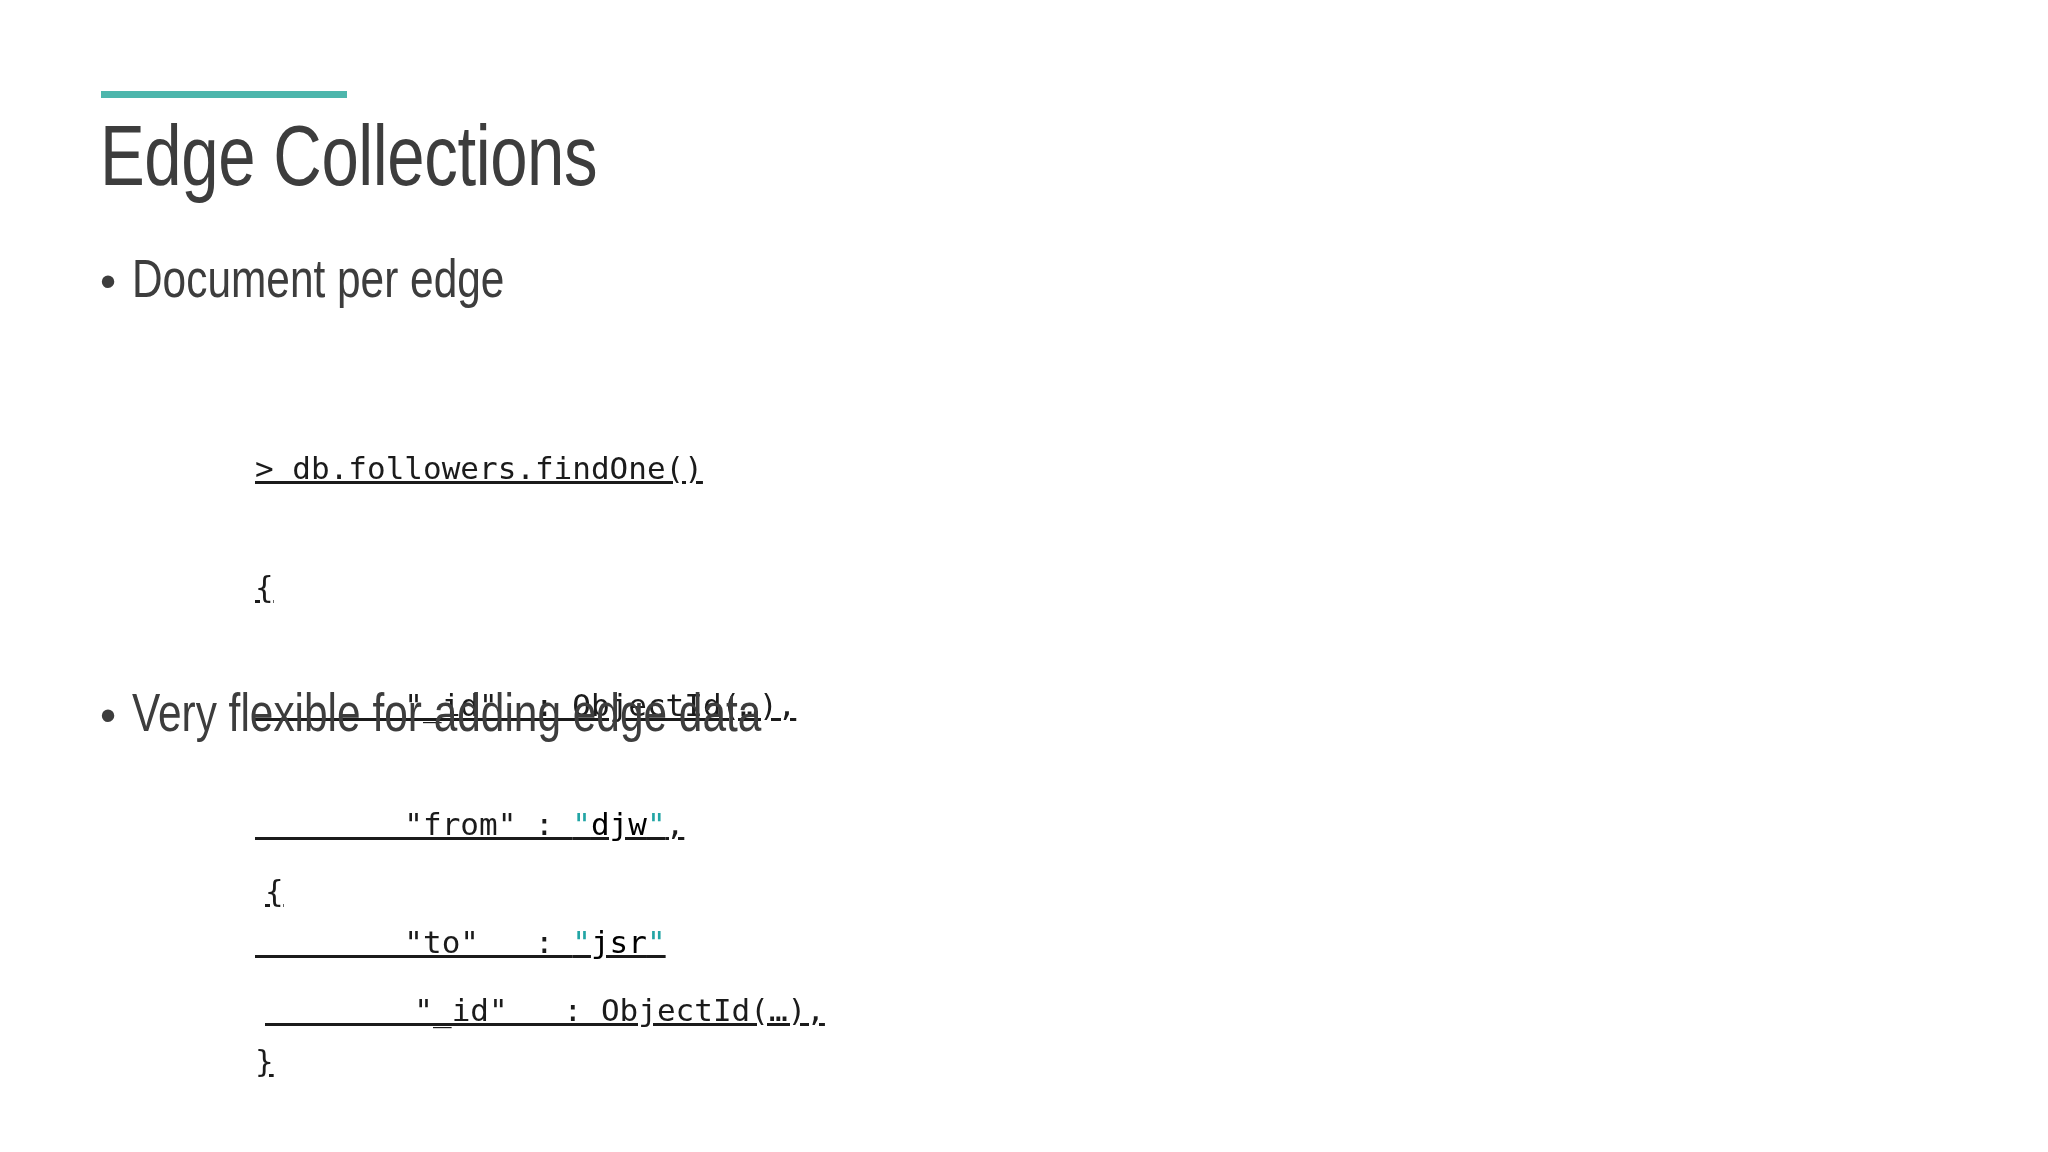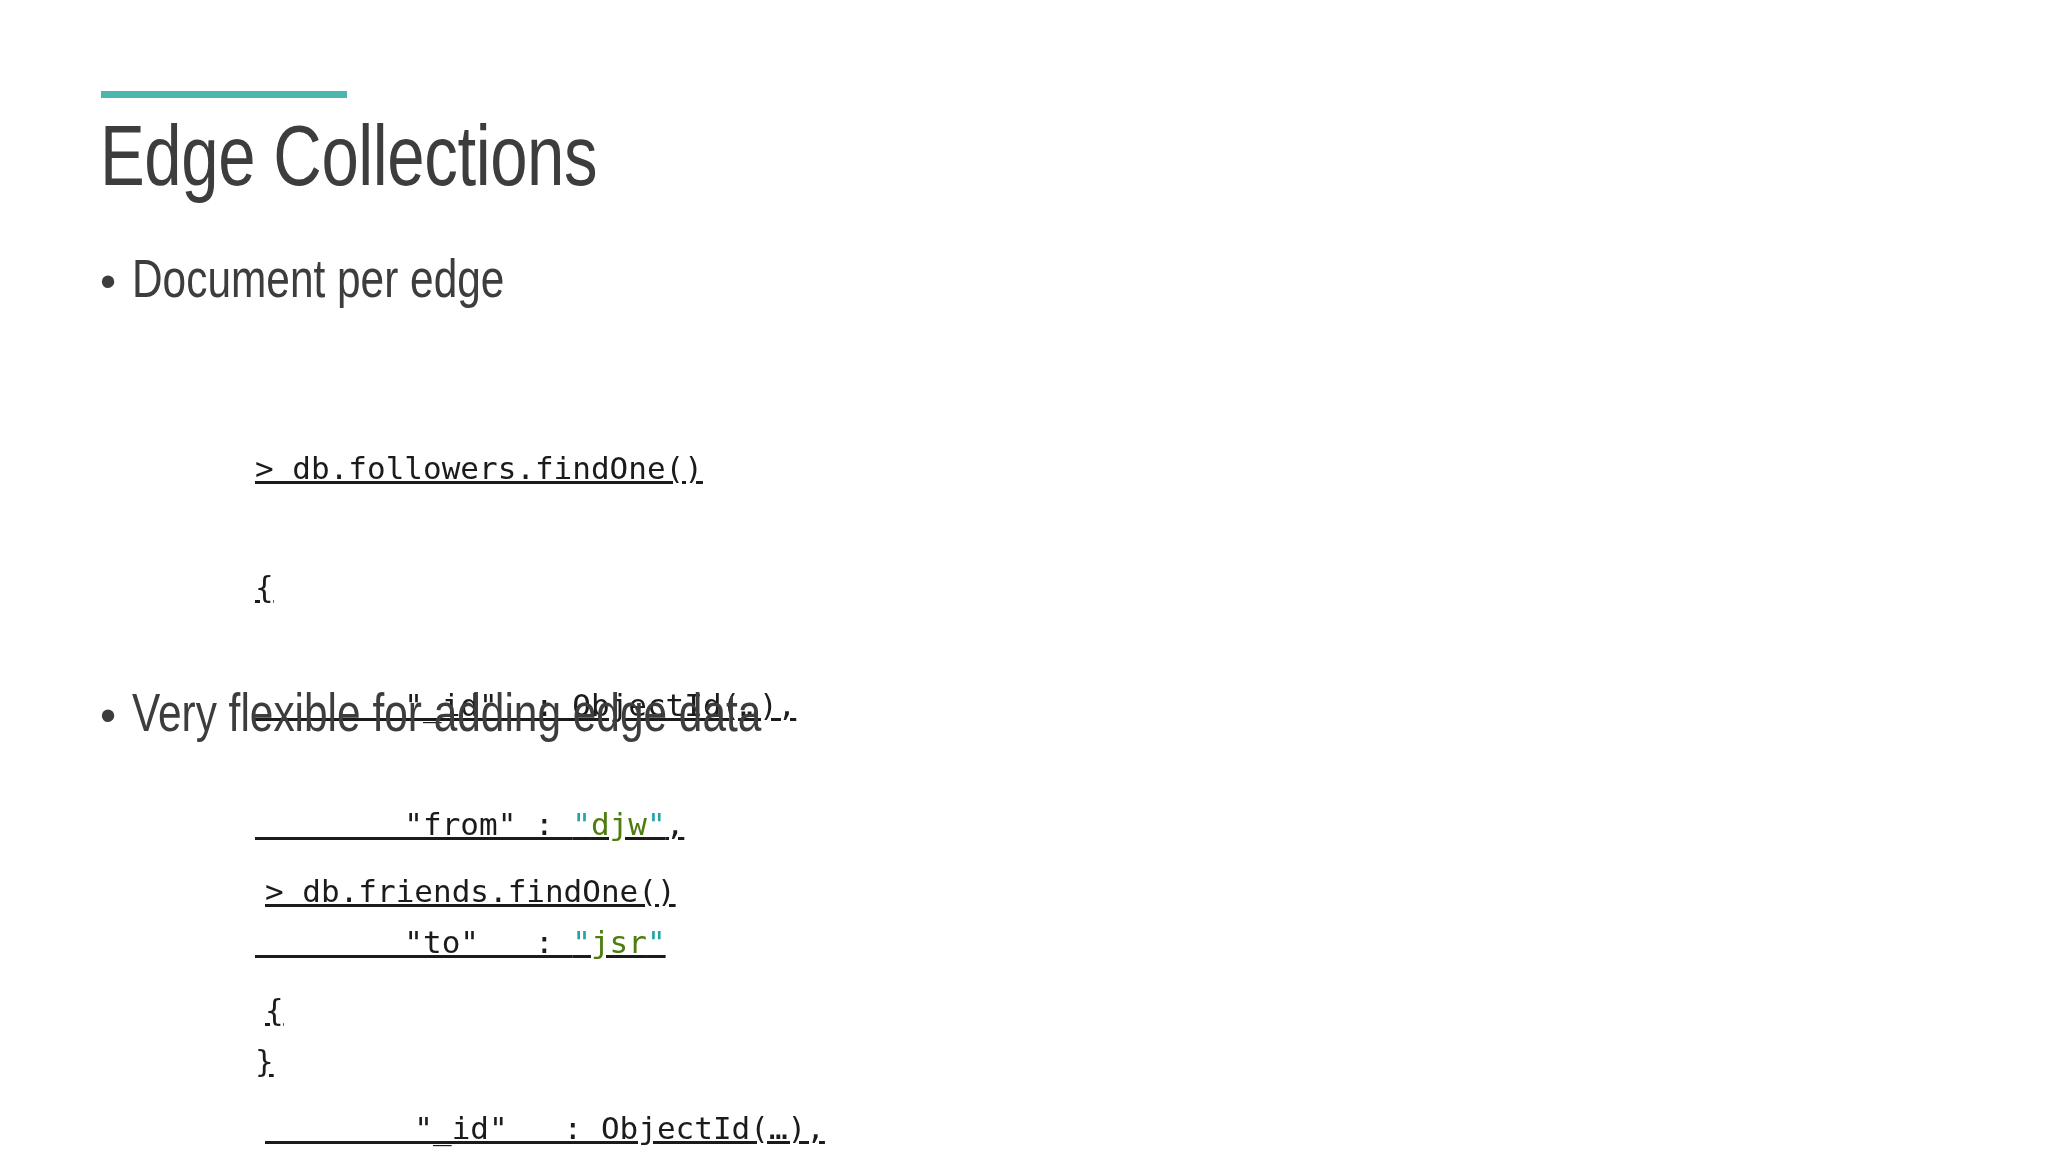--- a/index.html
+++ b/index.html
@@ -85,21 +85,21 @@
     color: #1b1b1b;
     white-space: pre;
     letter-spacing: 0px;
   }
   .code-block.cb1 { left: 255px; top: 370px; }
   .code-block.cb2 { left: 265px; top: 793px; }
 
   .code-line { display: block; height: 39.5px; text-decoration: underline; }
 
   .tok-str-q  { color: #22a5a5; }  
-  .tok-str-v  { color: #4d7c0f; }  
+  .tok-str-v  { color: #000000; }  
   .tok-plain  { color: #1b1b1b; }
 </style>
 </head>
 <body>
 
 <div class="slide">
 
   <div class="accent-bar"></div>
 
   <div class="page-title">Edge Collections</div>
@@ -117,21 +117,20 @@
     <span class="code-line"><span class="tok-plain">        "to"   : </span><span class="tok-str-q">"</span><span class="tok-str-v">jsr</span><span class="tok-str-q">"</span></span>
     <span class="code-line">}</span>
   </div>
 
   <div class="bullet-row b2">
     <span class="bullet-dot">•</span>
     <span class="bullet-text">Very flexible for adding edge data</span>
   </div>
 
   <div class="code-block cb2">
-    <span class="code-line">&gt; db.friends.findOne()</span>
     <span class="code-line">{</span>
     <span class="code-line"><span class="tok-plain">        "_id"   : ObjectId(…),</span></span>
     
     
     
     
     
   </div>
 
 </div>

